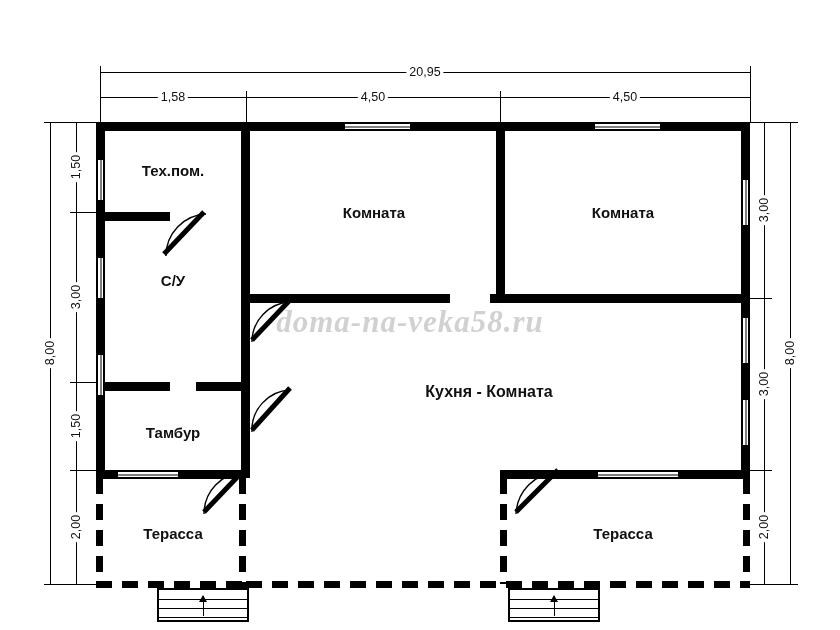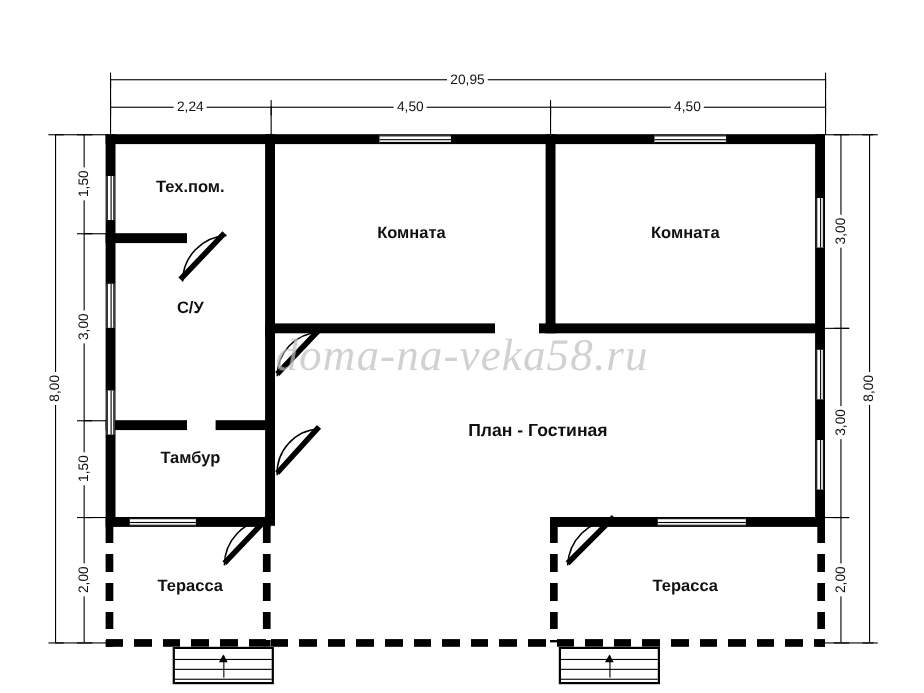--- a/index.html
+++ b/index.html
@@ -146,49 +146,50 @@
     content: "";
     position: absolute;
     top: -1px; left: -4px;
     border-left: 4px solid transparent;
     border-right: 4px solid transparent;
     border-bottom: 7px solid #000;
   }
   
   .watermark {
     position: absolute;
-    left: 420px; top: 322px;
+    left: 410px; top: 322px;
     transform: translate(-50%, -50%);
     font-family: "Liberation Serif", serif;
     font-style: italic;
-    font-size: 41px;
+    font-size: 31px;
     color: rgba(120,120,120,0.34);
     white-space: nowrap;
     letter-spacing: 1px;
     pointer-events: none;
     text-shadow: 0 0 1px rgba(255,255,255,0.6);
+    font-weight: bold;
   }
 </style>
 </head>
 <body>
 
 <div id="plan-root">
 
 
   <div class="dimline-h" style="left:100px; top:72px; width:650px;"></div>
   <div class="tick-v" style="left:100px; top:66px; height:14px;"></div>
   <div class="tick-v" style="left:750px; top:66px; height:14px;"></div>
   <div class="dim-text" style="left:425px; top:72px;">20,95</div>
 
   <div class="dimline-h" style="left:100px; top:97px; width:650px;"></div>
   <div class="tick-v" style="left:100px; top:91px; height:14px;"></div>
   <div class="tick-v" style="left:246px; top:91px; height:14px;"></div>
   <div class="tick-v" style="left:500px; top:91px; height:14px;"></div>
   <div class="tick-v" style="left:750px; top:91px; height:14px;"></div>
-  <div class="dim-text" style="left:173px; top:97px;">2,24</div>
+  <div class="dim-text" style="left:173px; top:97px;">1,58</div>
   <div class="dim-text" style="left:373px; top:97px;">4,50</div>
   <div class="dim-text" style="left:625px; top:97px;">4,50</div>
 
   <div class="dimline-v" style="left:100px; top:72px; height:50px;"></div>
   <div class="dimline-v" style="left:246px; top:97px; height:26px;"></div>
   <div class="dimline-v" style="left:500px; top:97px; height:26px;"></div>
   <div class="dimline-v" style="left:750px; top:72px; height:50px;"></div>
 
   <div class="dimline-v" style="left:50px; top:122px; height:462px;"></div>
   <div class="tick-h" style="left:44px; top:122px; width:14px;"></div>
@@ -331,20 +332,20 @@
     <div class="step" style="top:9px;"></div>
     <div class="step" style="top:18px;"></div>
     <div class="step" style="top:27px;"></div>
     <div class="updir"></div>
   </div>
 
   <div class="watermark">doma-na-veka58.ru</div>
 
   <div class="room-label" style="left:173px; top:170px;">Тех.пом.</div>
   <div class="room-label" style="left:173px; top:280px;text-align:center;">С/У</div>
-  <div class="room-label" style="left:173px; top:416px;">Тамбур</div>
+  <div class="room-label" style="left:173px; top:432px;">Тамбур</div>
   <div class="room-label" style="left:173px; top:533px;">Терасса</div>
   <div class="room-label" style="left:374px; top:212px;">Комната</div>
   <div class="room-label" style="left:623px; top:212px;">Комната</div>
-  <div class="room-label big" style="left:489px; top:392px;">План - Гостиная</div>
+  <div class="room-label big" style="left:489px; top:392px;">Кухня - Комната</div>
   <div class="room-label" style="left:623px; top:533px;">Терасса</div>
 
 </div>
 
 </body></html>

